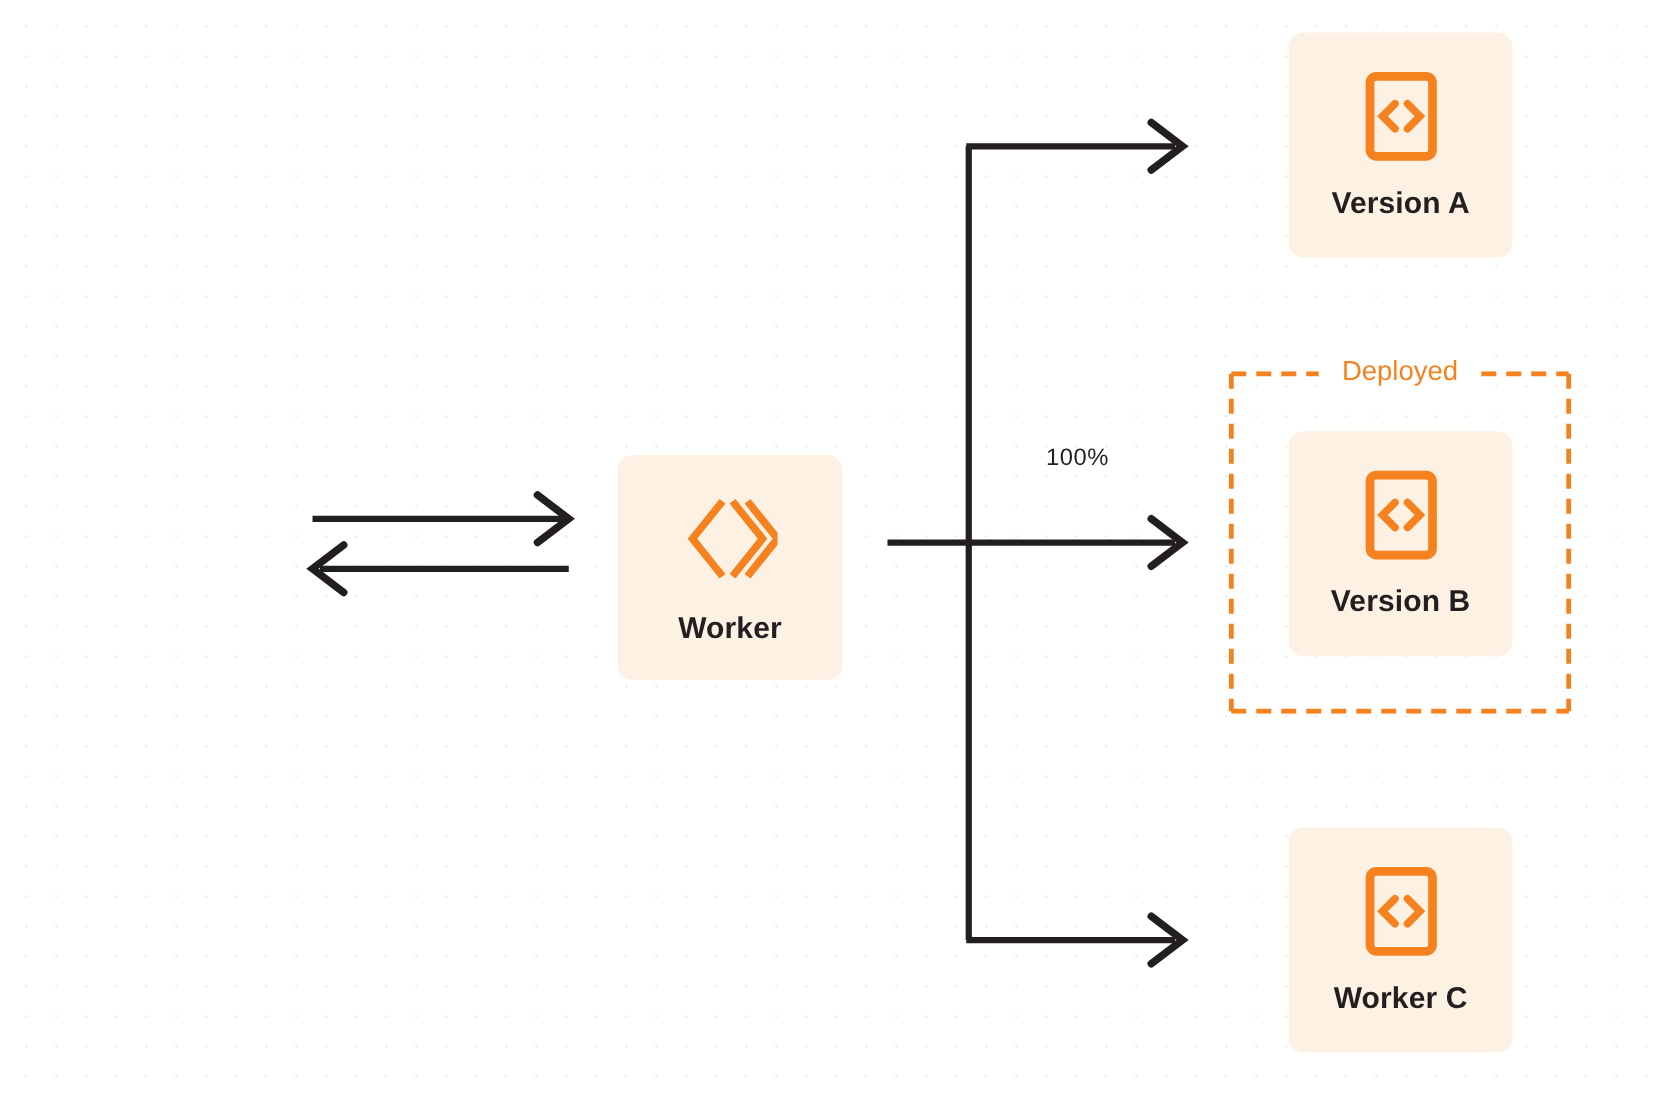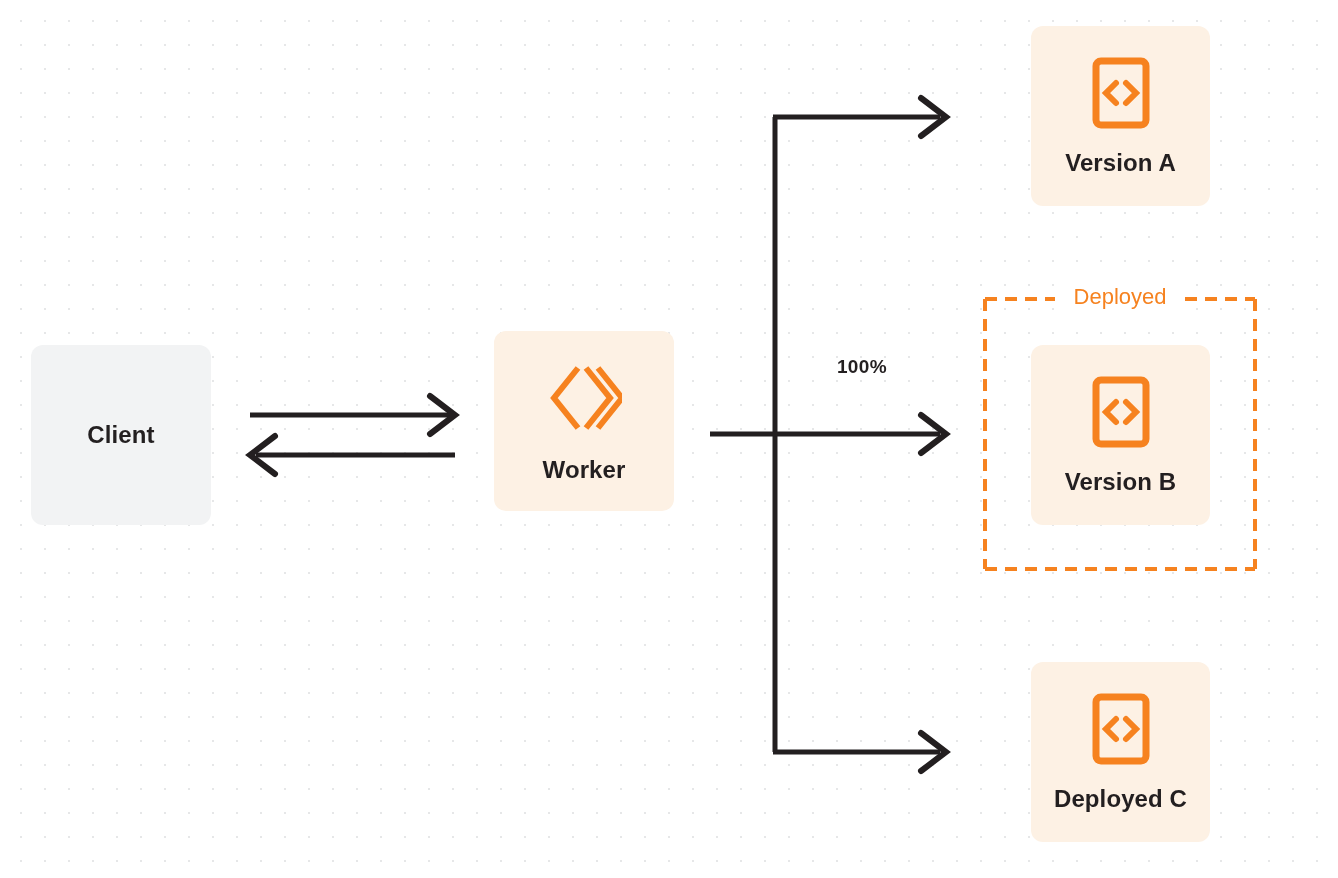--- a/index.html
+++ b/index.html
@@ -32,21 +32,21 @@
   }
   .node-client {
     left: 31px;
     top: 345px;
     width: 180px;
     height: 180px;
     background: #f2f3f4;
   }
   .node-worker {
     left: 494px;
-    top: 331px;
+    top: 364px;
     width: 180px;
     height: 180px;
     background: #fdf1e4;
   }
   .node-version {
     left: 1031px;
     width: 179px;
     height: 180px;
     background: #fdf1e4;
   }
@@ -95,21 +95,21 @@
   }
 
   
   .traffic-label {
     position: absolute;
     left: 782px;
     top: 350px;
     width: 160px;
     text-align: center;
     font-size: 19px;
-    font-weight: bold;
+    font-weight: normal;
     color: #231f20;
     line-height: 33px;
     letter-spacing: 0.4px;
     z-index: 3;
     background: transparent;
   }
 
   
   .overlay {
     position: absolute;
@@ -157,23 +157,20 @@
         <line x1="773" y1="752" x2="940" y2="752"></line>
         <polyline points="921,733 946,752 921,771" fill="none" stroke-linecap="round" stroke-linejoin="miter" stroke-width="6"></polyline>
       </g>
     </g>
   </svg>
 
   <div class="traffic-label">
     <div>100%</div>
   </div>
 
-  <div class="node node-client">
-    <div class="node-label">Client</div>
-  </div>
 
   <div class="node node-worker">
     <svg class="node-icon" width="76" height="76" viewBox="0 0 76 76">
       <g fill="none" stroke="#f6821f" stroke-width="6" stroke-linecap="butt" stroke-linejoin="miter">
         <polyline points="32,8 8,38 32,68"></polyline>
         <polyline points="40,8 64,38 40,68"></polyline>
         <polyline points="52,8 76,38 52,68"></polyline>
       </g>
     </svg>
     <div class="node-label">Worker</div>
@@ -208,16 +205,16 @@
     </svg>
     <div class="node-label">Version B</div>
   </div>
 
   <div class="node node-version ver-c">
     <svg class="node-icon" width="58" height="72" viewBox="0 0 58 72">
       <rect x="4" y="4" width="50" height="64" rx="5" ry="5" fill="none" stroke="#f6821f" stroke-width="7"></rect>
       <polyline points="24,26 14,36 24,46" fill="none" stroke="#f6821f" stroke-width="6" stroke-linecap="round" stroke-linejoin="miter"></polyline>
       <polyline points="34,26 44,36 34,46" fill="none" stroke="#f6821f" stroke-width="6" stroke-linecap="round" stroke-linejoin="miter"></polyline>
     </svg>
-    <div class="node-label">Deployed C</div>
+    <div class="node-label">Worker C</div>
   </div>
 
 </div>
 
 </body></html>

